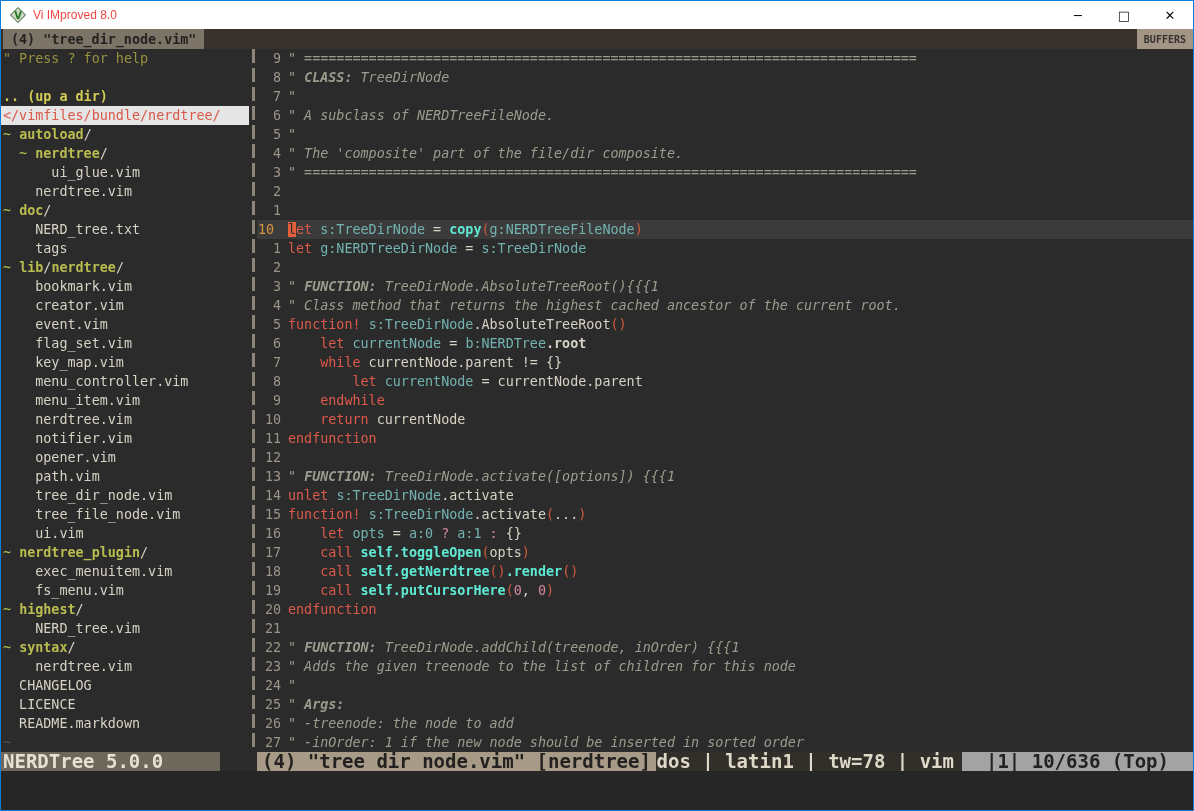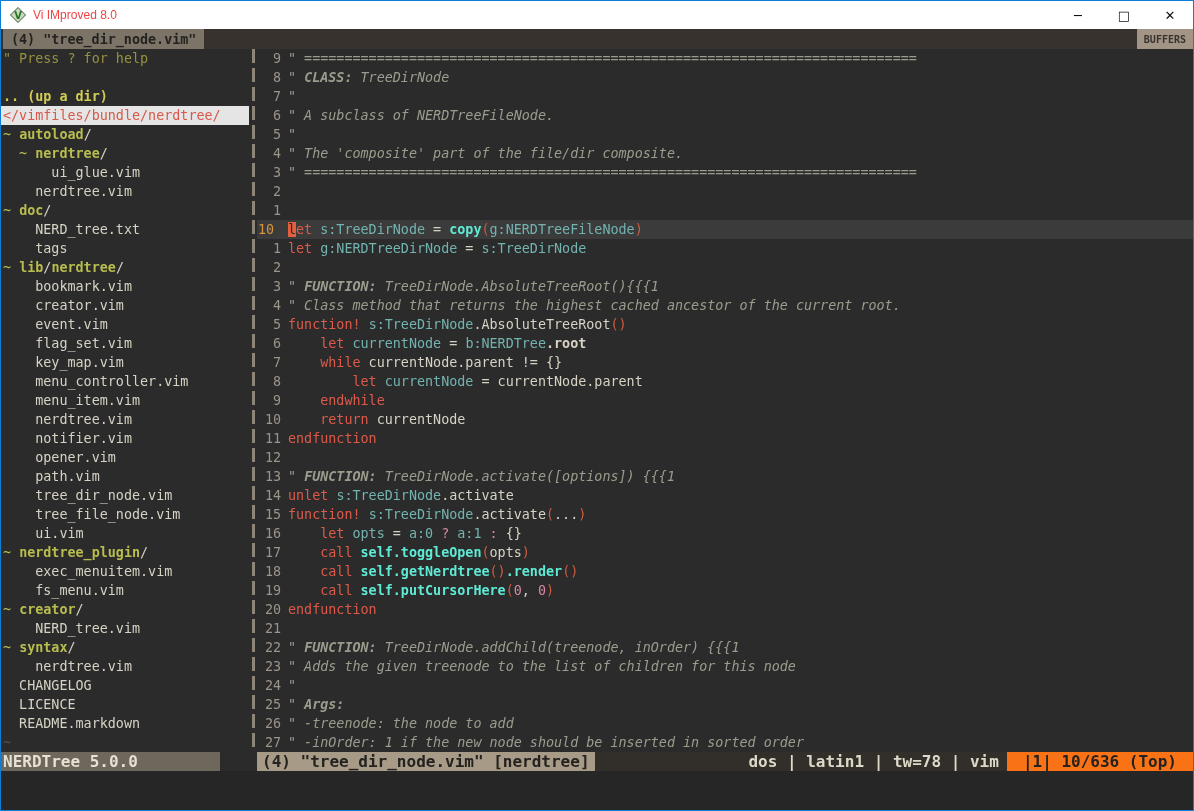--- a/index.html
+++ b/index.html
@@ -53,26 +53,26 @@
   .s-f  { color:#5eead4; font-weight:bold; }
   .s-w  { color:#d6d2c4; }
   .s-wb { color:#d6d2c4; font-weight:bold; }
   .s-c  { color:#9c9c8e; font-style:italic; }
   .s-cb { color:#9c9c8e; font-style:italic; font-weight:bold; }
   .s-p  { color:#cf5b3e; }
   .s-n  { color:#d687a0; }
   .s-op { color:#d687a0; }
   .s-cur{ background:#e2603d; color:#2b2b2b; }
   
-  .statusline { height:19px; display:flex; align-items:flex-end; font-size:16px; font-weight:bold; flex:0 0 auto; }
+  .statusline { height:19px; display:flex; align-items:flex-end; font-size:19px; font-weight:bold; flex:0 0 auto; }
   .st-tree { width:219px; flex:0 0 auto; background:#6e675c; color:#e6e1d3; padding-left:2px; line-height:19px; white-space:pre; }
   .st-gap { width:37px; flex:0 0 auto; background:#2b2b2b; }
   .st-active { background:#a79a86; color:#242220; padding:0 5px; line-height:19px; white-space:pre; flex:0 0 auto; }
   .st-fill { flex:1 1 auto; background:#322e2a; color:#ded8c8; text-align:right; padding-right:8px; line-height:19px; white-space:pre; }
-  .st-ruler { flex:0 0 auto; background:#f97316; color:#242220; padding:0 16px; line-height:19px; white-space:pre; }
+  .st-ruler { flex:0 0 auto; background:#a3a3a3; color:#242220; padding:0 24px; line-height:19px; white-space:pre; }
   
   .cmdline { flex:1 1 auto; background:#262626; }
 </style>
 </head>
 <body>
 
 <div class="window">
 
   <div class="titlebar">
     <span class="vim-icon">
@@ -118,21 +118,21 @@
         <div class="trow"><span class="s-file">    nerdtree.vim</span></div>
         <div class="trow"><span class="s-file">    notifier.vim</span></div>
         <div class="trow"><span class="s-file">    opener.vim</span></div>
         <div class="trow"><span class="s-file">    path.vim</span></div>
         <div class="trow"><span class="s-file">    tree_dir_node.vim</span></div>
         <div class="trow"><span class="s-file">    tree_file_node.vim</span></div>
         <div class="trow"><span class="s-file">    ui.vim</span></div>
         <div class="trow"><span class="s-dm">~ </span><span class="s-dir">nerdtree_plugin</span><span class="s-sl">/</span></div>
         <div class="trow"><span class="s-file">    exec_menuitem.vim</span></div>
         <div class="trow"><span class="s-file">    fs_menu.vim</span></div>
-        <div class="trow"><span class="s-dm">~ </span><span class="s-dir">creator</span><span class="s-sl">/</span></div>
+        <div class="trow"><span class="s-dm">~ </span><span class="s-dir">highest</span><span class="s-sl">/</span></div>
         <div class="trow"><span class="s-file">    NERD_tree.vim</span></div>
         <div class="trow"><span class="s-dm">~ </span><span class="s-dir">syntax</span><span class="s-sl">/</span></div>
         <div class="trow"><span class="s-file">    nerdtree.vim</span></div>
         <div class="trow"><span class="s-file">  CHANGELOG</span></div>
         <div class="trow"><span class="s-file">  LICENCE</span></div>
         <div class="trow"><span class="s-file">  README.markdown</span></div>
         <div class="trow"><span class="s-tilde">~</span></div>
       </div>
     <div class="vsep">
         <div class="vsep-line"></div>

